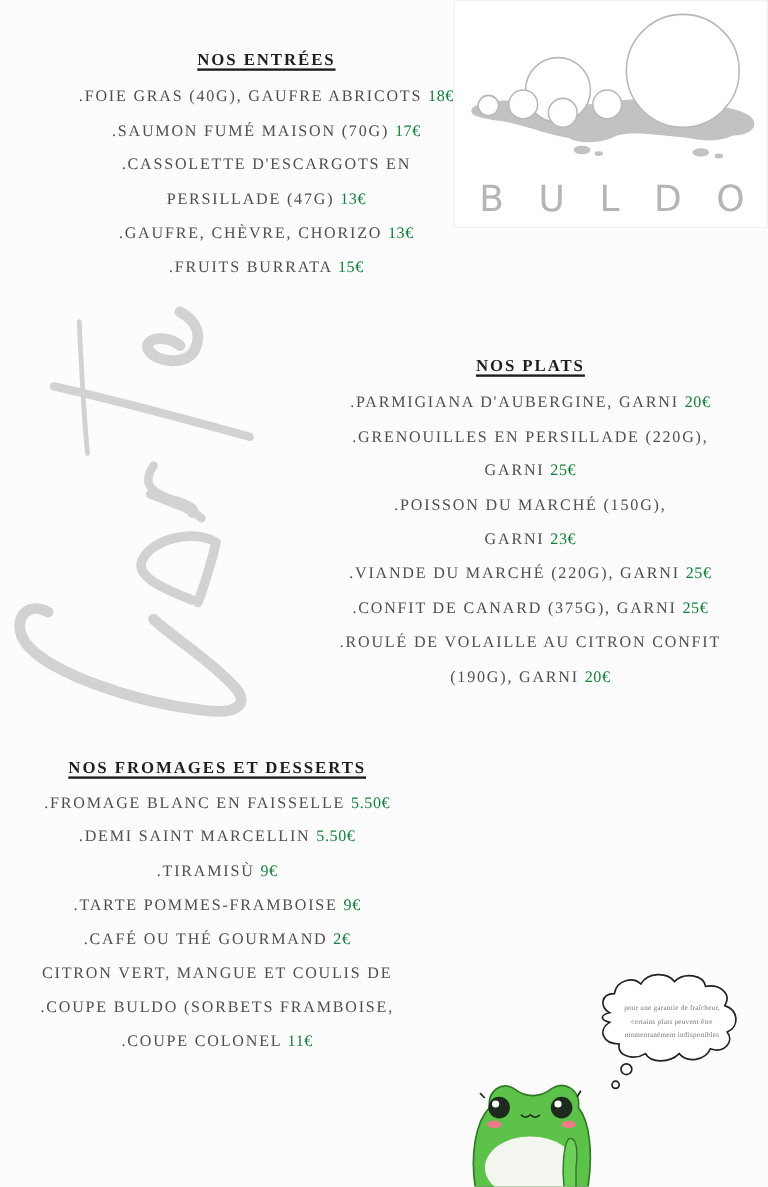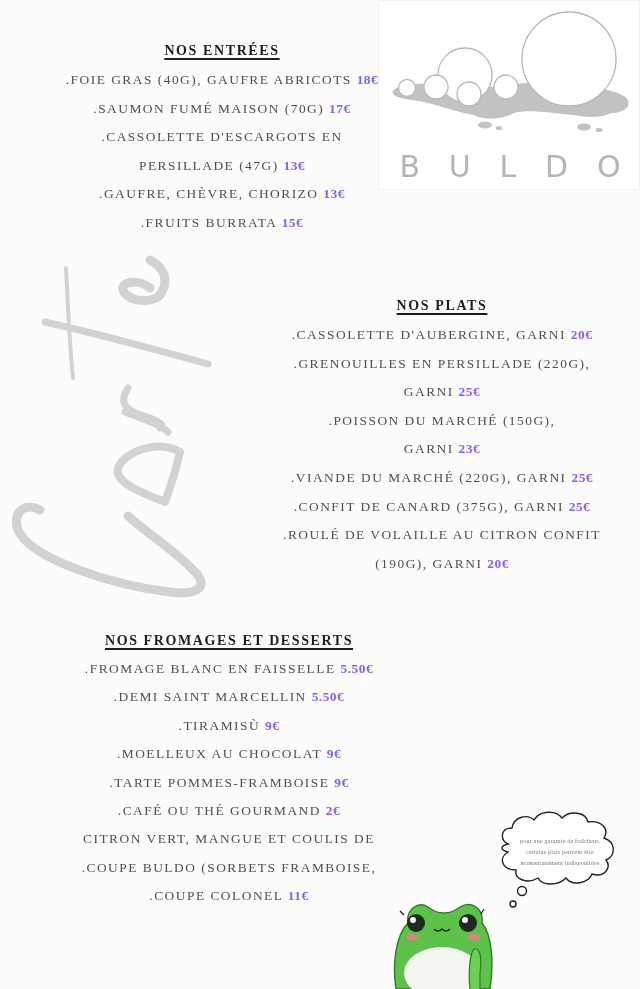--- a/index.html
+++ b/index.html
@@ -12,24 +12,24 @@
   .section { position: absolute; text-align: center; }
   .section h2 {
     margin: 0; font-size: 14px; font-weight: bold; letter-spacing: 1.6px;
     color: #1e1e1e; text-decoration: underline; text-underline-offset: 3px;
     text-decoration-thickness: 1.5px; line-height: 18px;
   }
   .item {
     font-size: 13.4px; letter-spacing: 1.5px; line-height: 28.6px;
     color: #4e4e4e; white-space: nowrap;
   }
-  .price { font-weight: bold; color: #8b5cf6; letter-spacing: 0.5px; }
+  .price { font-weight: normal; color: #15803d; letter-spacing: 0.5px; }
   #entrees { left: 30px; width: 384px; top: 42px; }
   #plats { left: 262px; width: 360px; top: 297px; text-align: center; }
-  #desserts { left: 0px; width: 362px; top: 632px; padding-left: 48px; }
+  #desserts { left: 0px; width: 362px; top: 632px; }
   #desserts .item { line-height: 28.4px; }
 
   .logo-card {
     position: absolute; left: 378px; top: 0; width: 262px; height: 190px;
     background: #ffffff; border: 1px solid #f1f1f1; box-sizing: border-box;
   }
   .logo-word {
     position: absolute; left: 0; right: 0; top: 148px;
     display: flex; justify-content: space-around; padding: 0 4px 0 6px;
     font-family: "DejaVu Sans", "Liberation Sans", sans-serif;
@@ -98,38 +98,37 @@
     <path d="M66,28 C68,70 70,110 73,138" stroke-width="4"></path>
     <path d="M45,82 C90,92 150,108 208,124" stroke-width="7"></path>
 
     <path d="M150,20 C165,28 168,40 162,52 C155,65 130,62 124,52 C118,42 138,38 150,48" stroke-width="9"></path>
   </g>
 </svg>
 
 <div class="section" id="plats">
   <h2>NOS PLATS</h2>
   <div style="height:6px"></div>
-  <div class="item"><span>.CASSOLETTE D'AUBERGINE, GARNI </span><span class="price">20€</span></div>
+  <div class="item"><span>.PARMIGIANA D'AUBERGINE, GARNI </span><span class="price">20€</span></div>
   <div class="item"><span>.GRENOUILLES EN PERSILLADE (220G),</span><span class="price"></span></div>
   <div class="item"><span>GARNI </span><span class="price">25€</span></div>
   <div class="item"><span>.POISSON DU MARCHÉ (150G),</span><span class="price"></span></div>
   <div class="item"><span>GARNI </span><span class="price">23€</span></div>
   <div class="item"><span>.VIANDE DU MARCHÉ (220G), GARNI </span><span class="price">25€</span></div>
   <div class="item"><span>.CONFIT DE CANARD (375G), GARNI </span><span class="price">25€</span></div>
   <div class="item"><span>.ROULÉ DE VOLAILLE AU CITRON CONFIT</span><span class="price"></span></div>
   <div class="item"><span>(190G), GARNI </span><span class="price">20€</span></div>
 </div>
 
 <div class="section" id="desserts">
   <h2>NOS FROMAGES ET DESSERTS</h2>
   <div style="height:5px"></div>
   <div class="item"><span>.FROMAGE BLANC EN FAISSELLE </span><span class="price">5.50€</span></div>
   <div class="item"><span>.DEMI SAINT MARCELLIN </span><span class="price">5.50€</span></div>
   <div class="item"><span>.TIRAMISÙ </span><span class="price">9€</span></div>
-  <div class="item"><span>.MOELLEUX AU CHOCOLAT </span><span class="price">9€</span></div>
   <div class="item"><span>.TARTE POMMES-FRAMBOISE </span><span class="price">9€</span></div>
   <div class="item"><span>.CAFÉ OU THÉ GOURMAND </span><span class="price">2€</span></div>
   <div class="item"><span>CITRON VERT, MANGUE ET COULIS DE</span><span class="price"></span></div>
   <div class="item"><span>.COUPE BULDO (SORBETS FRAMBOISE,</span><span class="price"></span></div>
   <div class="item"><span>.COUPE COLONEL </span><span class="price">11€</span></div>
 </div>
 
 <svg class="bubble" viewBox="0 0 126 106">
   <path d="M14,38 C6,34 6,22 18,22 C20,10 34,8 40,14 C46,4 62,4 68,12 C76,4 92,6 94,16 C106,14 116,22 110,32 C122,36 122,50 112,54 C118,62 110,72 98,68 C94,78 78,80 72,72 C64,80 48,80 44,72 C34,78 20,74 22,64 C8,64 4,52 14,46 C6,44 6,40 14,38 Z" fill="#ffffff" stroke="#222" stroke-width="1.4"></path>
   <circle cx="28" cy="85" r="4.5" fill="#fff" stroke="#222" stroke-width="1.4"></circle>

